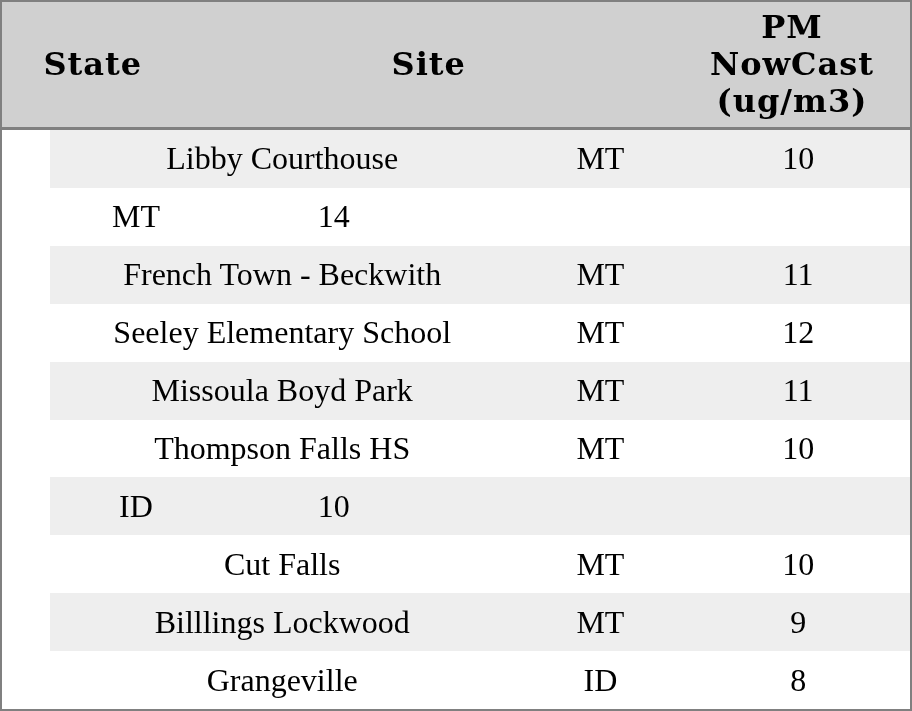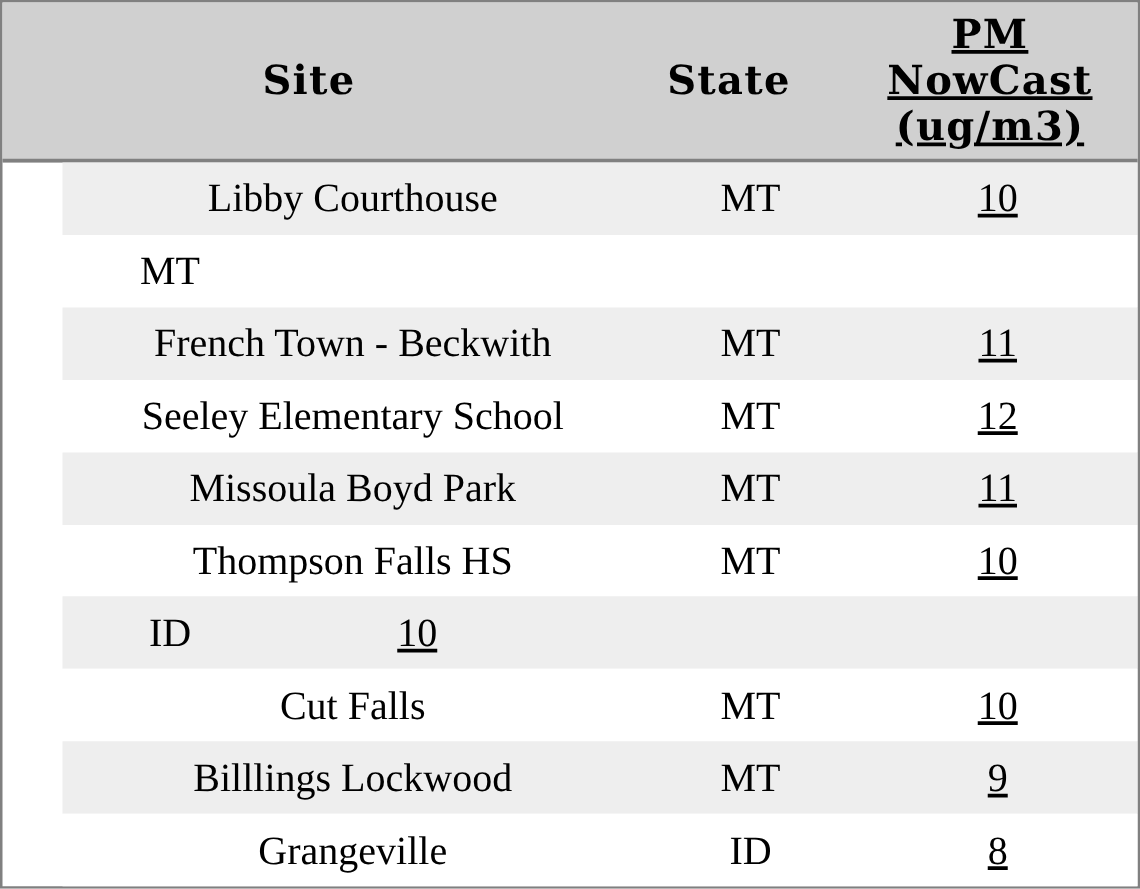--- a/index.html
+++ b/index.html
@@ -52,42 +52,43 @@
     background: var(--row-bg);
   }
   .tbody .row:nth-child(odd) { background: var(--stripe-bg); }
 
   .cell {
     text-align: center;
     white-space: pre-line;
   }
   .col-site  { width: 54%; }
   .col-state { width: 20%; }
-  .col-pm    { width: 26%; text-decoration: underline; }
+  .col-pm    { width: 26%; }
 </style>
 </head>
 <body>
 
 <div class="aq-table">
   <div class="thead">
+    <div class="cell col-state">State</div>
     <div class="cell col-site">Site</div>
-    <div class="cell col-state">State</div>
     <div class="cell col-pm">PM
 NowCast
 (ug/m3)</div>
   </div>
   <div class="tbody">
   <div class="row">
     <div class="cell col-site">Libby Courthouse</div>
     <div class="cell col-state">MT</div>
     <div class="cell col-pm">10</div>
   </div>
 
   <div class="row">
     <div class="cell col-state">MT</div>
+    <div class="cell col-pm">14</div>
   </div>
 
   <div class="row">
     <div class="cell col-site">French Town - Beckwith</div>
     <div class="cell col-state">MT</div>
     <div class="cell col-pm">11</div>
   </div>
 
   <div class="row">
     <div class="cell col-site">Seeley Elementary School</div>

